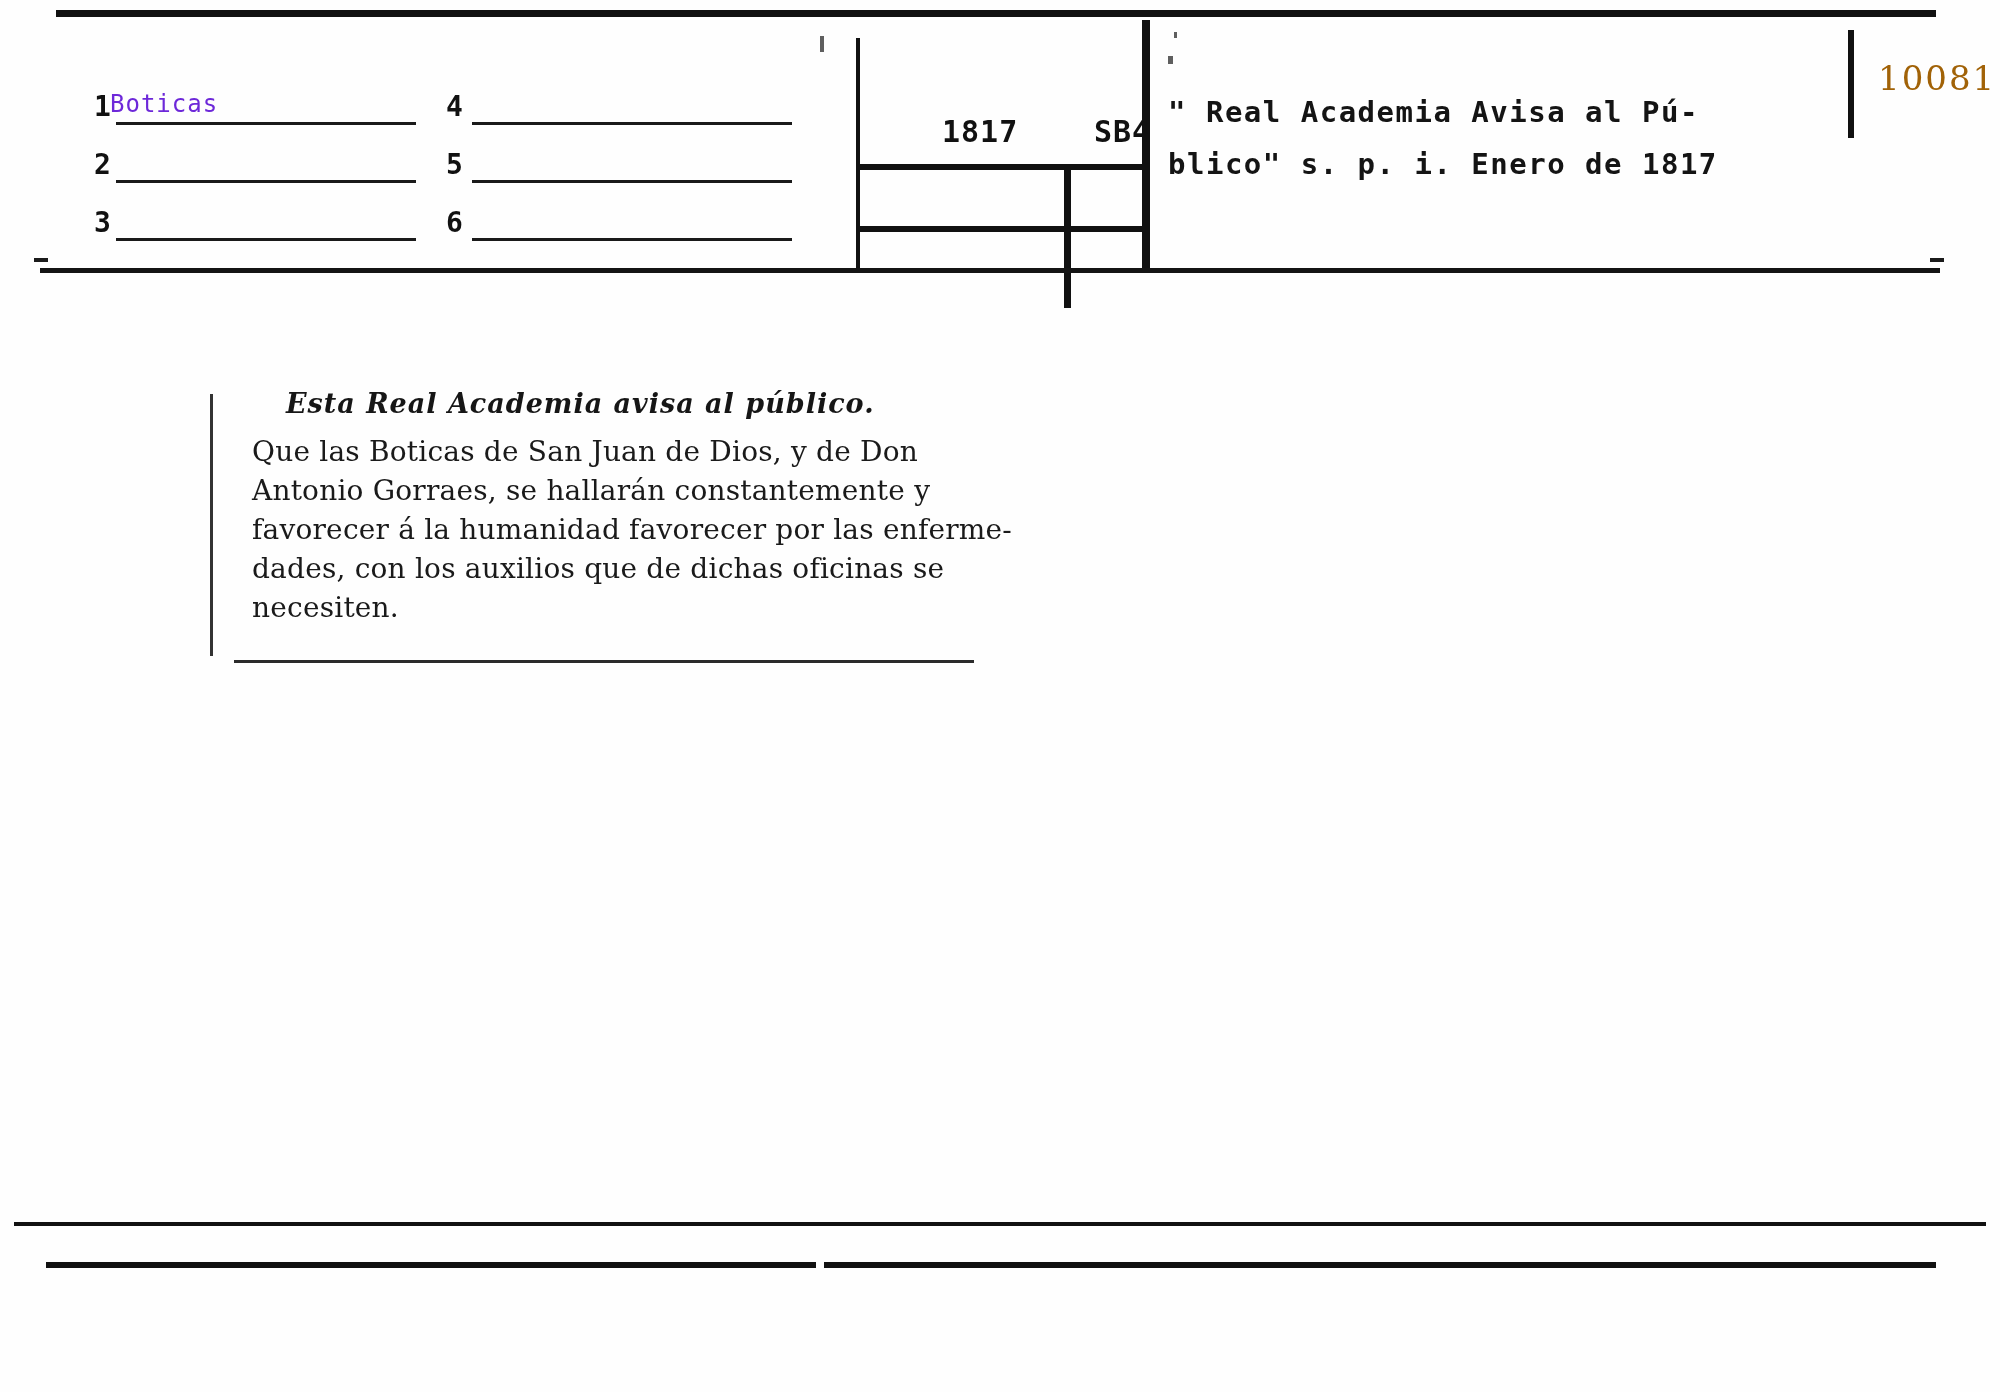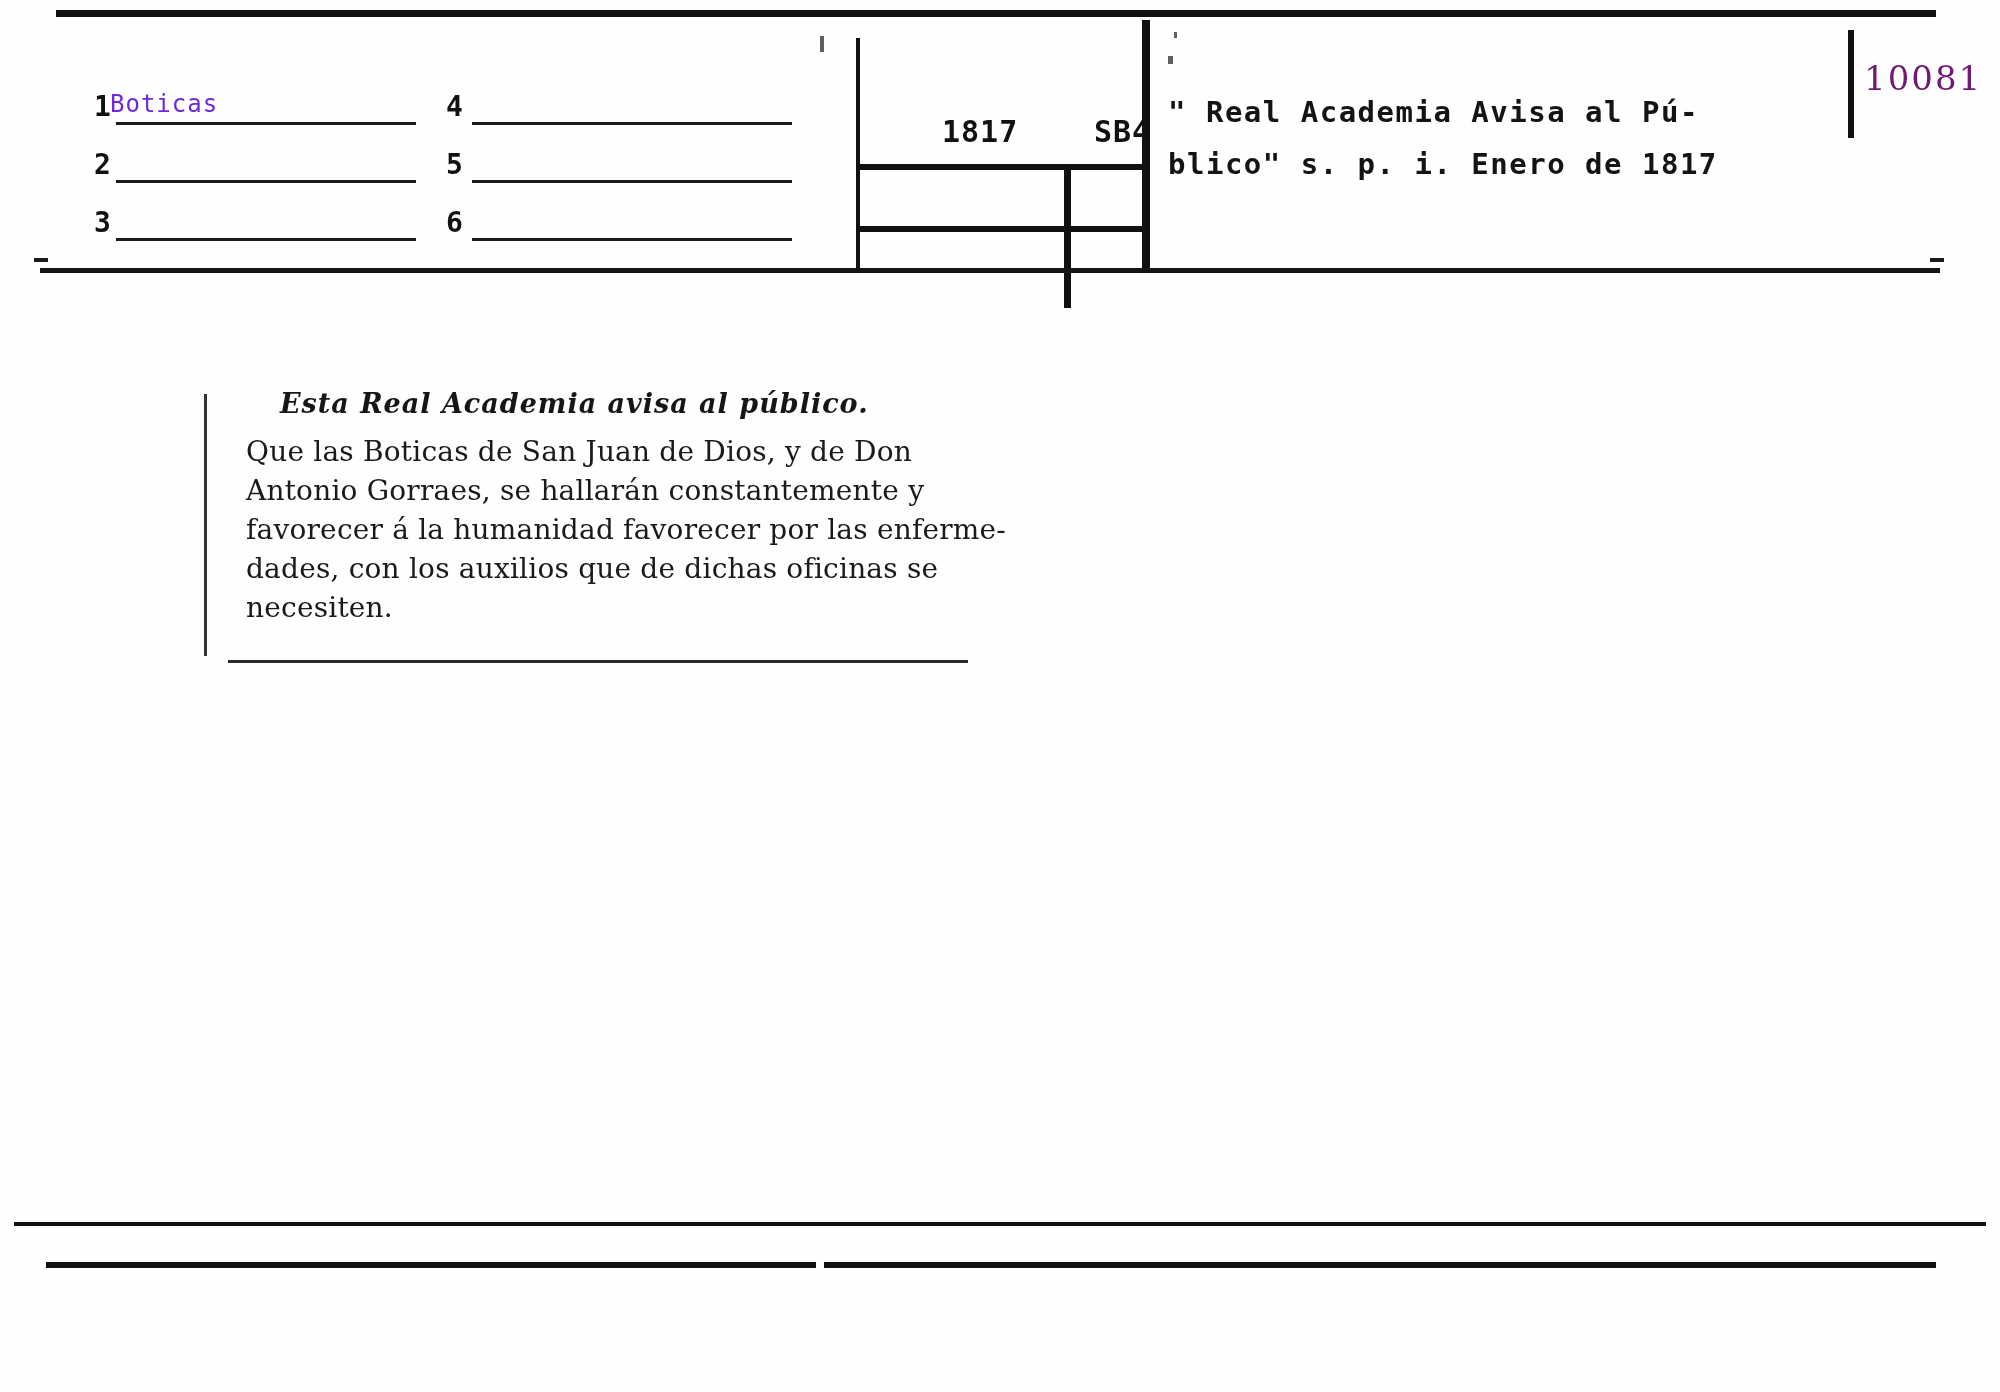--- a/index.html
+++ b/index.html
@@ -174,40 +174,40 @@
     height: 110px;
   }
   .accession-box .acc-vline {
     position: absolute;
     left: 0; top: 0;
     width: 6px; height: 108px;
     background: #111;
   }
   .accession-box .acc-num {
     position: absolute;
-    left: 16px; top: 28px;
+    left: 30px; top: 28px;
     font-family: "DejaVu Serif", serif;
     font-size: 34px;
     letter-spacing: 2px;
-    color: #701a75;
+    color: #a16207;
     white-space: nowrap;
   }
 
   
   .tick {
     position: absolute;
     background: #1b1b1b;
   }
   .tick.left { left: 34px; top: 258px; width: 14px; height: 4px; }
   .tick.right { left: 1930px; top: 258px; width: 14px; height: 4px; }
 
   
   .clipping {
     position: absolute;
-    left: 204px;
+    left: 210px;
     top: 388px;
     width: 790px;
     height: 280px;
   }
   .clipping .edge-left {
     position: absolute;
     left: 0; top: 6px;
     width: 3px; height: 262px;
     background: #333;
   }

